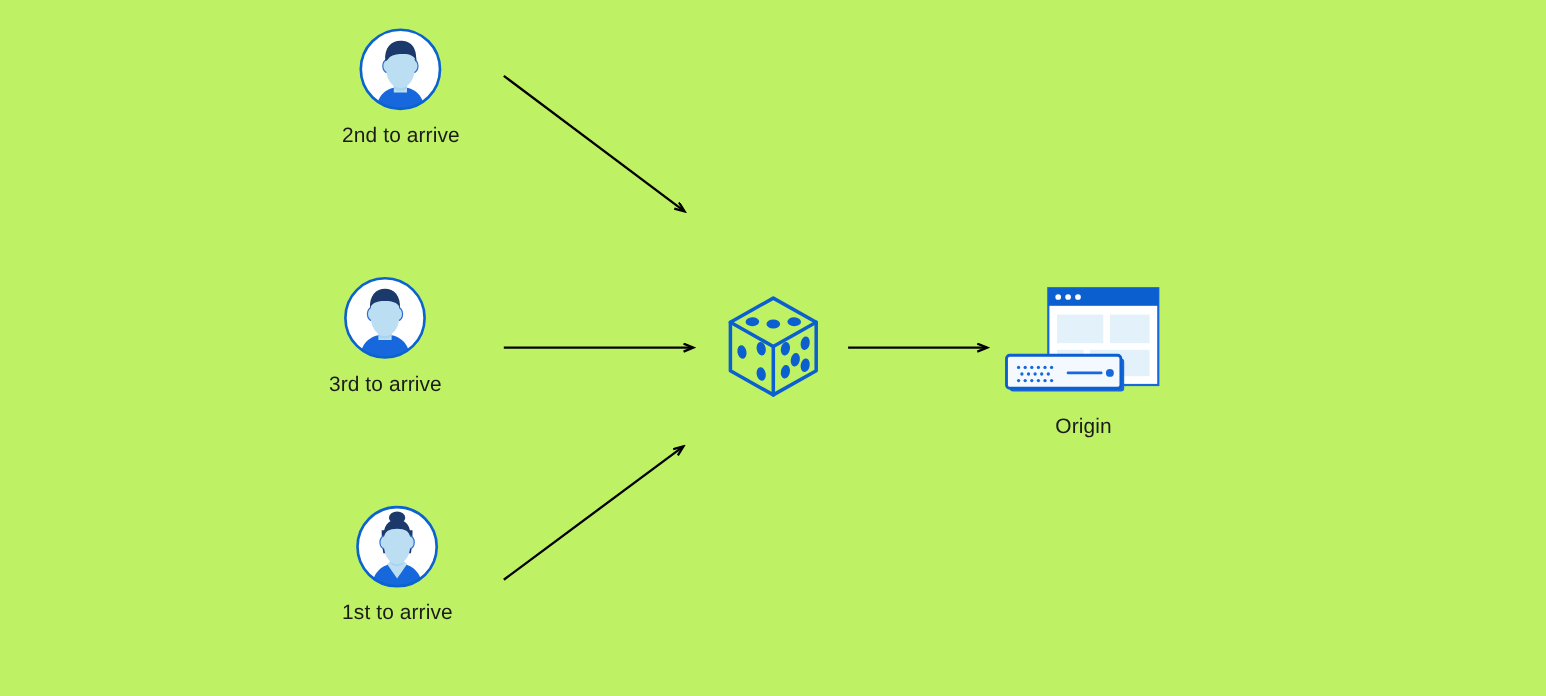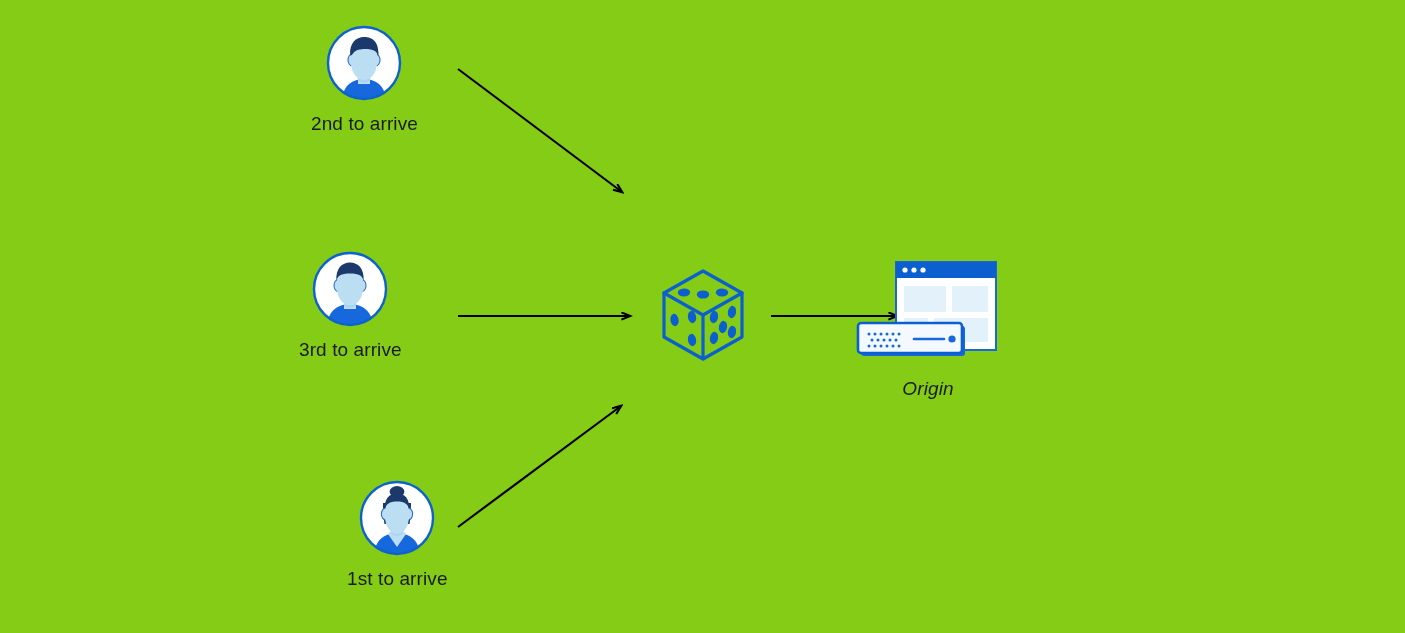--- a/index.html
+++ b/index.html
@@ -8,21 +8,21 @@
     background: #ffffff;
   }
   body {
     font-family: "Liberation Sans", sans-serif;
     color: #1a1a1a;
   }
   #canvas {
     position: relative;
     width: 1405px;
     height: 633px;
-    background: #84cc16;
+    background: #bef264;
     overflow: hidden;
   }
   .node {
     position: absolute;
     display: flex;
     flex-direction: column;
     align-items: center;
   }
   .icon-wrap {
     display: block;
@@ -42,23 +42,23 @@
     position: absolute;
     left: 0;
     top: 0;
     width: 1405px;
     height: 633px;
     pointer-events: none;
   }
   
   #node-user-2nd { left: 311px; top: 24px; }
   #node-user-3rd { left: 299px; top: 250px; }
-  #node-user-1st { left: 311px; top: 479px; margin-left: 36px; }
+  #node-user-1st { left: 311px; top: 458px; }
   #node-dice     { left: 657px; top: 265px; }
-  #node-origin   { left: 852px; top: 255px; font-style: italic; }
+  #node-origin   { left: 909px; top: 255px; }
 </style>
 </head>
 <body>
 
 <div id="canvas">
 
   <svg id="arrow-layer" viewBox="0 0 1405 633" xmlns="http://www.w3.org/2000/svg">
     <defs>
       <marker id="ah" markerWidth="12" markerHeight="12" refX="9.2" refY="4" orient="auto" markerUnits="userSpaceOnUse">
         <path d="M0.6,0.4 L9.6,4 L0.6,7.6" fill="none" stroke="#000000" stroke-width="2.1" stroke-linecap="butt" stroke-linejoin="miter"></path>

